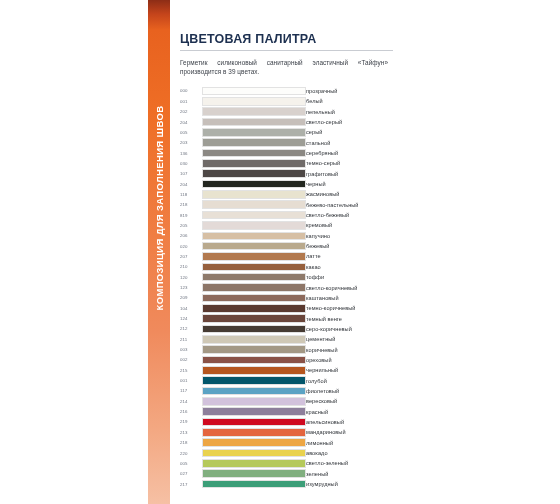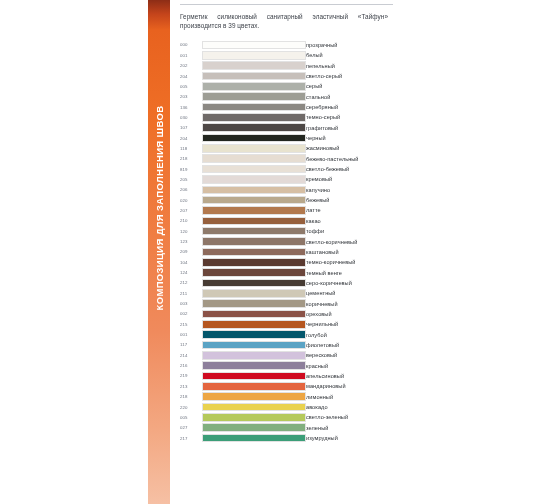--- a/index.html
+++ b/index.html
@@ -124,20 +124,21 @@
 
   <div class="gutter-left"></div>
   <div class="gutter-right"></div>
 
   <div class="side-tab">
     <div class="side-tab-text">КОМПОЗИЦИЯ ДЛЯ ЗАПОЛНЕНИЯ ШВОВ</div>
   </div>
 
   <div class="content">
 
+    <div class="page-title">ЦВЕТОВАЯ ПАЛИТРА</div>
     <div class="title-rule"></div>
 
     <div class="intro">Герметик силиконовый санитарный эластичный «Тайфун» производится в 39 цветах.</div>
 
     <table class="palette">
       <tbody>
           <tr>
             <td class="col-code">000</td>
             <td class="col-swatch">
               <span class="swatch" style="background: rgb(253, 253, 251);"></span>

